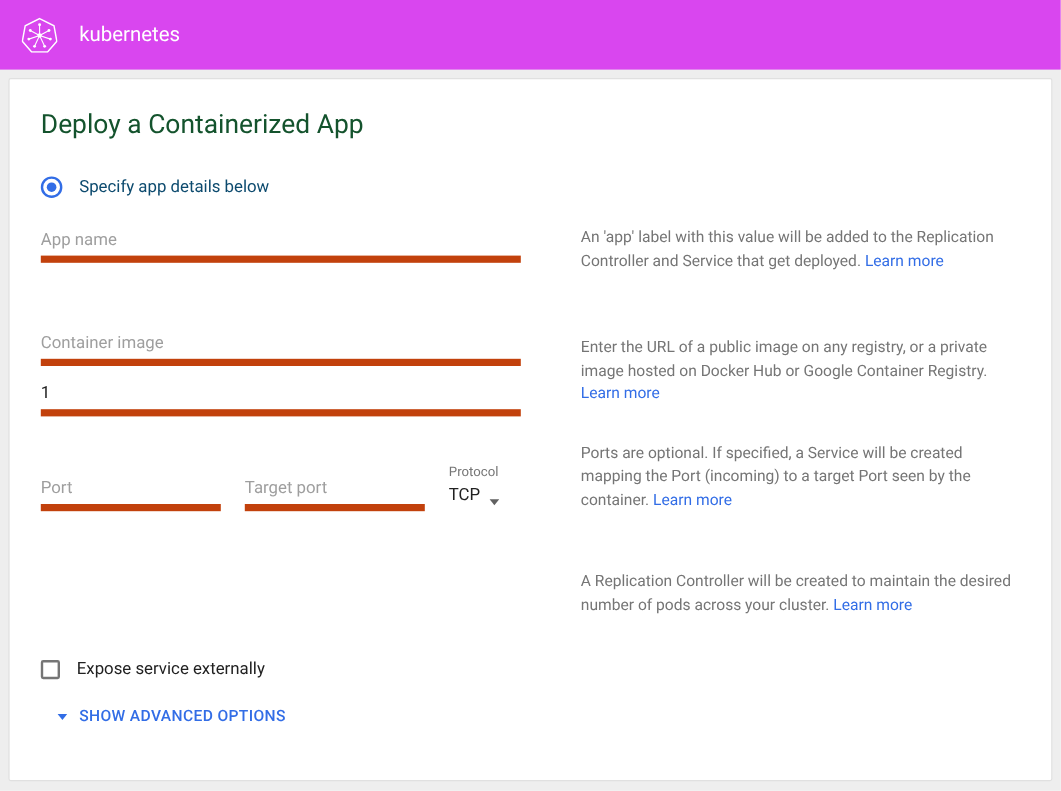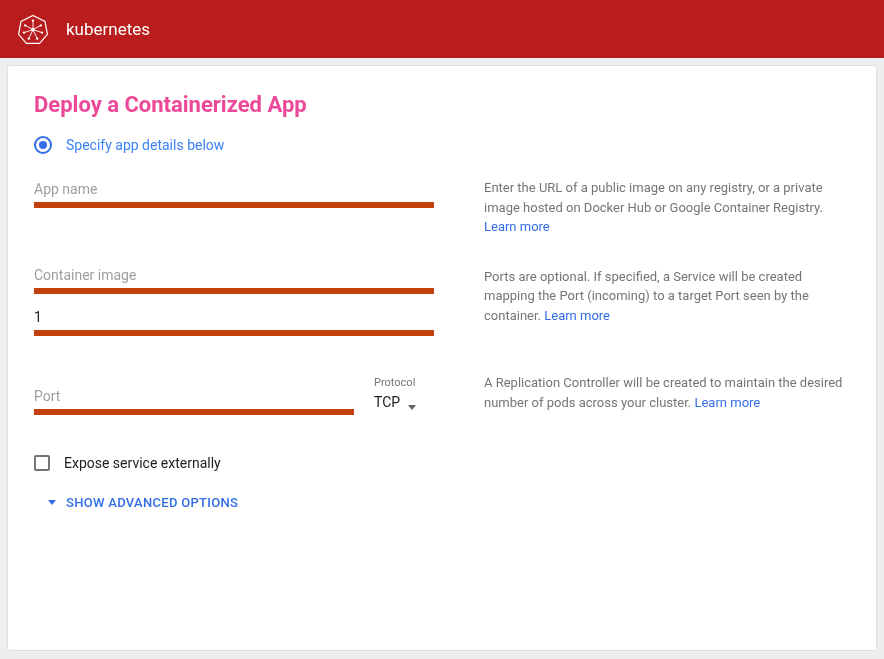--- a/index.html
+++ b/index.html
@@ -4,21 +4,21 @@
   <style>
     * { box-sizing: border-box; margin: 0; padding: 0; }
     body {
       font-family: Roboto, "Helvetica Neue", Arial, sans-serif;
       background: #eeeeee;
       width: 884px;
       height: 659px;
       overflow: hidden;
     }
     .header {
-      background: #b91c1c;
+      background: #d946ef;
       height: 58px;
       display: flex;
       align-items: center;
       padding: 0 18px;
       color: #fff;
     }
     .header-logo {
       width: 30px;
       height: 30px;
       margin-right: 18px;
@@ -30,23 +30,23 @@
     .panel {
       background: #fff;
       margin: 7px;
       padding: 26px 26px 24px 26px;
       border: 1px solid #e0e0e0;
       border-radius: 2px;
       height: 586px;
     }
     .page-title {
       font-size: 22px;
-      color: #ec4899;
-      font-weight: 700;
-      margin-bottom: 19px;
+      color: #14532d;
+      font-weight: 400;
+      margin-bottom: 30px;
     }
     .radio-group { margin-bottom: 24px; }
     .radio-row {
       display: flex;
       align-items: center;
       margin-bottom: 14px;
       cursor: pointer;
     }
     .radio-outer {
       width: 18px;
@@ -59,21 +59,21 @@
       margin-right: 14px;
       flex-shrink: 0;
     }
     .radio-outer.unchecked { border-color: #757575; }
     .radio-inner {
       width: 8px;
       height: 8px;
       border-radius: 50%;
       background: #326de6;
     }
-    .radio-label { font-size: 14px; color: #3b82f6; }
+    .radio-label { font-size: 14px; color: #0c4a6e; }
     .form-columns { display: flex; gap: 50px; }
     .form-left { flex: 0 0 400px; }
     .form-right { flex: 1; }
     .field-block { margin-bottom: 34px; }
     .field-label {
       font-size: 11px;
       color: #757575;
       display: block;
       margin-bottom: 2px;
     }
@@ -200,32 +200,38 @@
       </div>
 
       <div class="field-block" style="margin-bottom:40px;">
         <input class="text-input" value="1" style="">
       </div>
 
       <div class="field-block port-row">
         <div class="port-col">
           <input class="text-input" placeholder="Port" style="">
         </div>
+        <div class="port-col">
+          <input class="text-input" placeholder="Target port" style="">
+        </div>
         <div class="protocol-col">
           <label class="field-label">Protocol</label>
           <div class="select-wrap">
             <span>TCP</span>
             <span class="dropdown-caret"></span>
           </div>
         </div>
       </div>
 
     </div>
 
     <div class="form-right">
+      <p class="help-text" style="margin-bottom:52px;">
+        <span>An 'app' label with this value will be added to the Replication Controller and Service that get deployed. </span><a class="help-link">Learn more</a>
+      </p>
       <p class="help-text" style="margin-bottom:30px;">
         <span>Enter the URL of a public image on any registry, or a private image hosted on Docker Hub or Google Container Registry. </span><a class="help-link">Learn more</a>
       </p>
       <p class="help-text">
         <span>Ports are optional. If specified, a Service will be created mapping the Port (incoming) to a target Port seen by the container. </span><a class="help-link">Learn more</a>
       </p>
       <p class="help-text" style="margin-bottom:30px;">
         <span>A Replication Controller will be created to maintain the desired number of pods across your cluster. </span><a class="help-link">Learn more</a>
       </p>
     </div>

